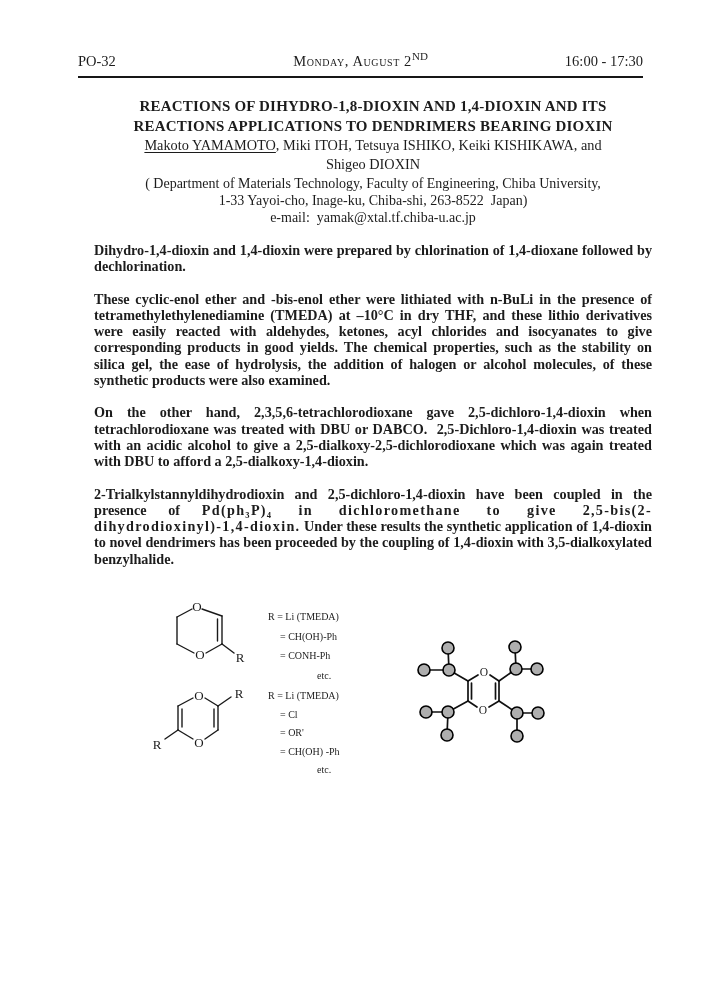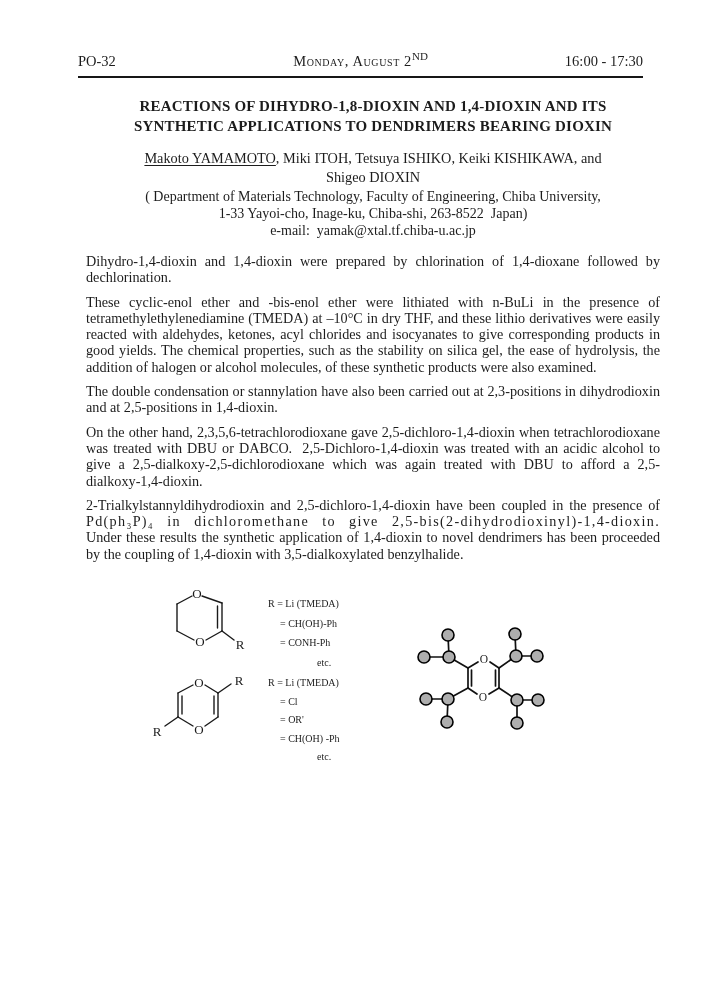--- a/index.html
+++ b/index.html
@@ -34,27 +34,27 @@
   .paper-title {
     margin-top: 18px;
     text-align: center;
     font-weight: bold;
     font-size: 15px;
     line-height: 20px;
     letter-spacing: 0.2px;
   }
 
   
-  .authors { margin-top: 13px; text-align: center; font-size: 14.3px; line-height: 19px; }
+  .authors { text-align: center; font-size: 14.3px; line-height: 19px; }
   .presenting { text-decoration: underline; text-underline-offset: 2px; }
   .affiliation { margin-top: 1px; text-align: center; font-size: 14px; line-height: 17px; }
 
   
   .abstract { margin-top: 14px; font-size: 14.2px; line-height: 16.3px; text-align: justify; }
-  .abstract p { margin: 8px; }
+  .abstract p { margin: 16px; font-weight: bold; }
   .spaced { letter-spacing: 1.3px; word-spacing: 3px; }
 
   
   .figures { position: relative; margin-top: 8px; height: 245px; }
   .fig-abs { position: absolute; }
   .rgroup { font-size: 10px; line-height: 19.5px; white-space: nowrap; }
   .rgroup .ind { padding-left: 12px; font-family: Liberation Serif, serif; }
   .rgroup .etc { padding-left: 49px; }
   .rgroup2 { line-height: 18.6px; }
 
@@ -76,38 +76,37 @@
   <div class="content">
 
     <div class="header-row">
       <div class="session-code">PO-32</div>
       <div class="session-date"><span>Monday, August 2</span><span class="sup">ND</span></div>
       <div class="session-time">16:00 - 17:30</div>
     </div>
 
     <div class="paper-title">
       <div>REACTIONS OF DIHYDRO-1,8-DIOXIN AND 1,4-DIOXIN AND ITS</div>
-      <div>SYNTHETIC APPLICATIONS TO DENDRIMERS BEARING DIOXIN</div>
+      <div>REACTIONS APPLICATIONS TO DENDRIMERS BEARING DIOXIN</div>
     </div>
 
     <div class="authors">
       <div><span class="presenting">Makoto YAMAMOTO</span><span>, Miki ITOH, Tetsuya ISHIKO, Keiki KISHIKAWA, and</span></div>
       <div>Shigeo DIOXIN</div>
     </div>
 
     <div class="affiliation">
       <div>( Department of Materials Technology, Faculty of Engineering, Chiba University,</div>
       <div>1-33 Yayoi-cho, Inage-ku, Chiba-shi, 263-8522&nbsp; Japan)</div>
       <div>e-mail:&nbsp; yamak@xtal.tf.chiba-u.ac.jp</div>
     </div>
 
     <div class="abstract">
       <p>Dihydro-1,4-dioxin and 1,4-dioxin were prepared by chlorination of 1,4-dioxane followed by dechlorination.</p>
       <p>These cyclic-enol ether and -bis-enol ether were lithiated with n-BuLi in the presence of tetramethylethylenediamine (TMEDA) at –10°C in dry THF, and these lithio derivatives were easily reacted with aldehydes, ketones, acyl chlorides and isocyanates to give corresponding products in good yields. The chemical properties, such as the stability on silica gel, the ease of hydrolysis, the addition of halogen or alcohol molecules, of these synthetic products were also examined.</p>
-      <p>The double condensation or stannylation have also been carried out at 2,3-positions in dihydrodioxin and at 2,5-positions in 1,4-dioxin.</p>
       <p>On the other hand, 2,3,5,6-tetrachlorodioxane gave 2,5-dichloro-1,4-dioxin when tetrachlorodioxane was treated with DBU or DABCO.&nbsp; 2,5-Dichloro-1,4-dioxin was treated with an acidic alcohol to give a 2,5-dialkoxy-2,5-dichlorodioxane which was again treated with DBU to afford a 2,5-dialkoxy-1,4-dioxin.</p>
       <p><span>2-Trialkylstannyldihydrodioxin and 2,5-dichloro-1,4-dioxin have been coupled in the presence of </span><span class="spaced">Pd(ph₃P)₄ in dichloromethane to give 2,5-bis(2-dihydrodioxinyl)-1,4-dioxin.</span><span> Under these results the synthetic application of 1,4-dioxin to novel dendrimers has been proceeded by the coupling of 1,4-dioxin with 3,5-dialkoxylated benzylhalide.</span></p>
     </div>
 
     <div class="figures">
 
       <svg class="fig-abs" style="left:80px; top:10px;" width="100" height="85" viewBox="0 0 100 85">
         <line class="bond" x1="34" y1="16" x2="19" y2="24"></line>
         <line class="bond" x1="19" y1="24" x2="19" y2="51"></line>
         <line class="bond" x1="19" y1="51" x2="36" y2="60"></line>

